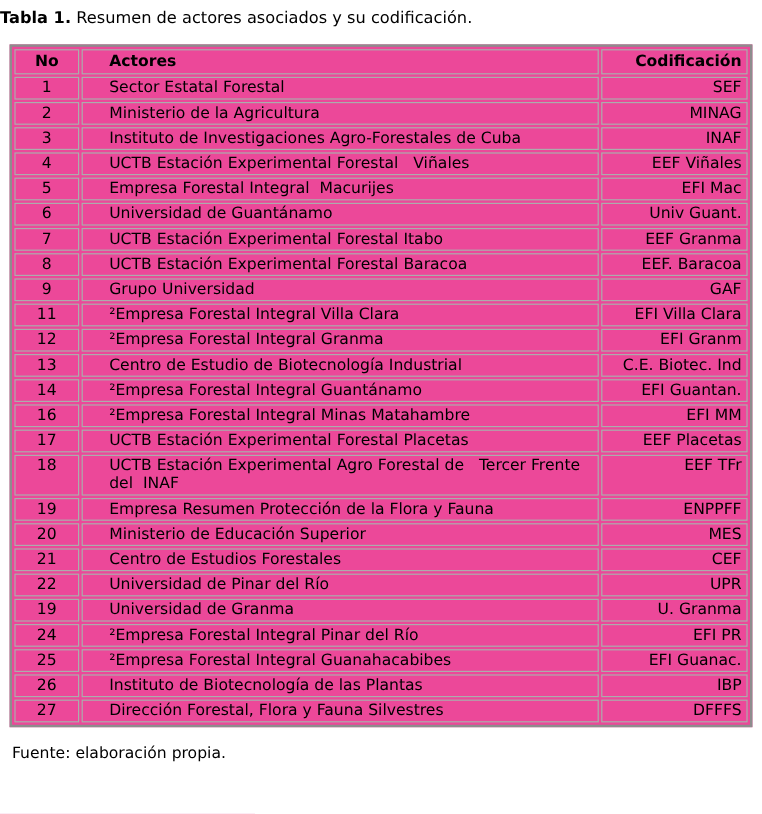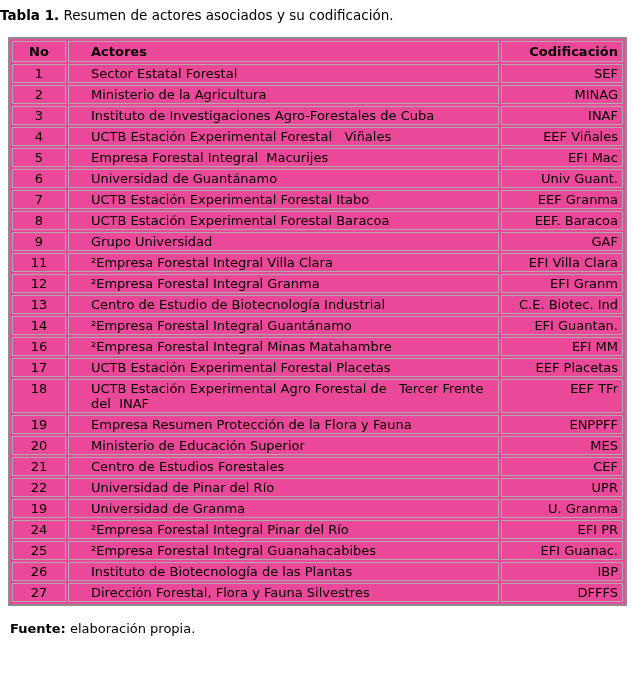--- a/index.html
+++ b/index.html
@@ -44,21 +44,21 @@
     padding: 2px 4px;
   }
   .col-no   { width: 44px;  text-align: center; }
   .col-actor{ text-align: left; padding-left: 22px; white-space: pre-wrap; }
   .col-code { width: 112px; text-align: right; }
   .source {
     font-size: 13px;
     line-height: 16px;
     margin: 15px 0 0 10px;
   }
-  .source .bold { font-weight: bold; }
+  .source .bold { font-weight: normal; }
 </style>
 </head>
 <body>
 
 <div class="page">
 
   <div class="caption">
     <span class="bold">Tabla 1.</span><span> Resumen de actores asociados y su codificación.</span>
   </div>
 

